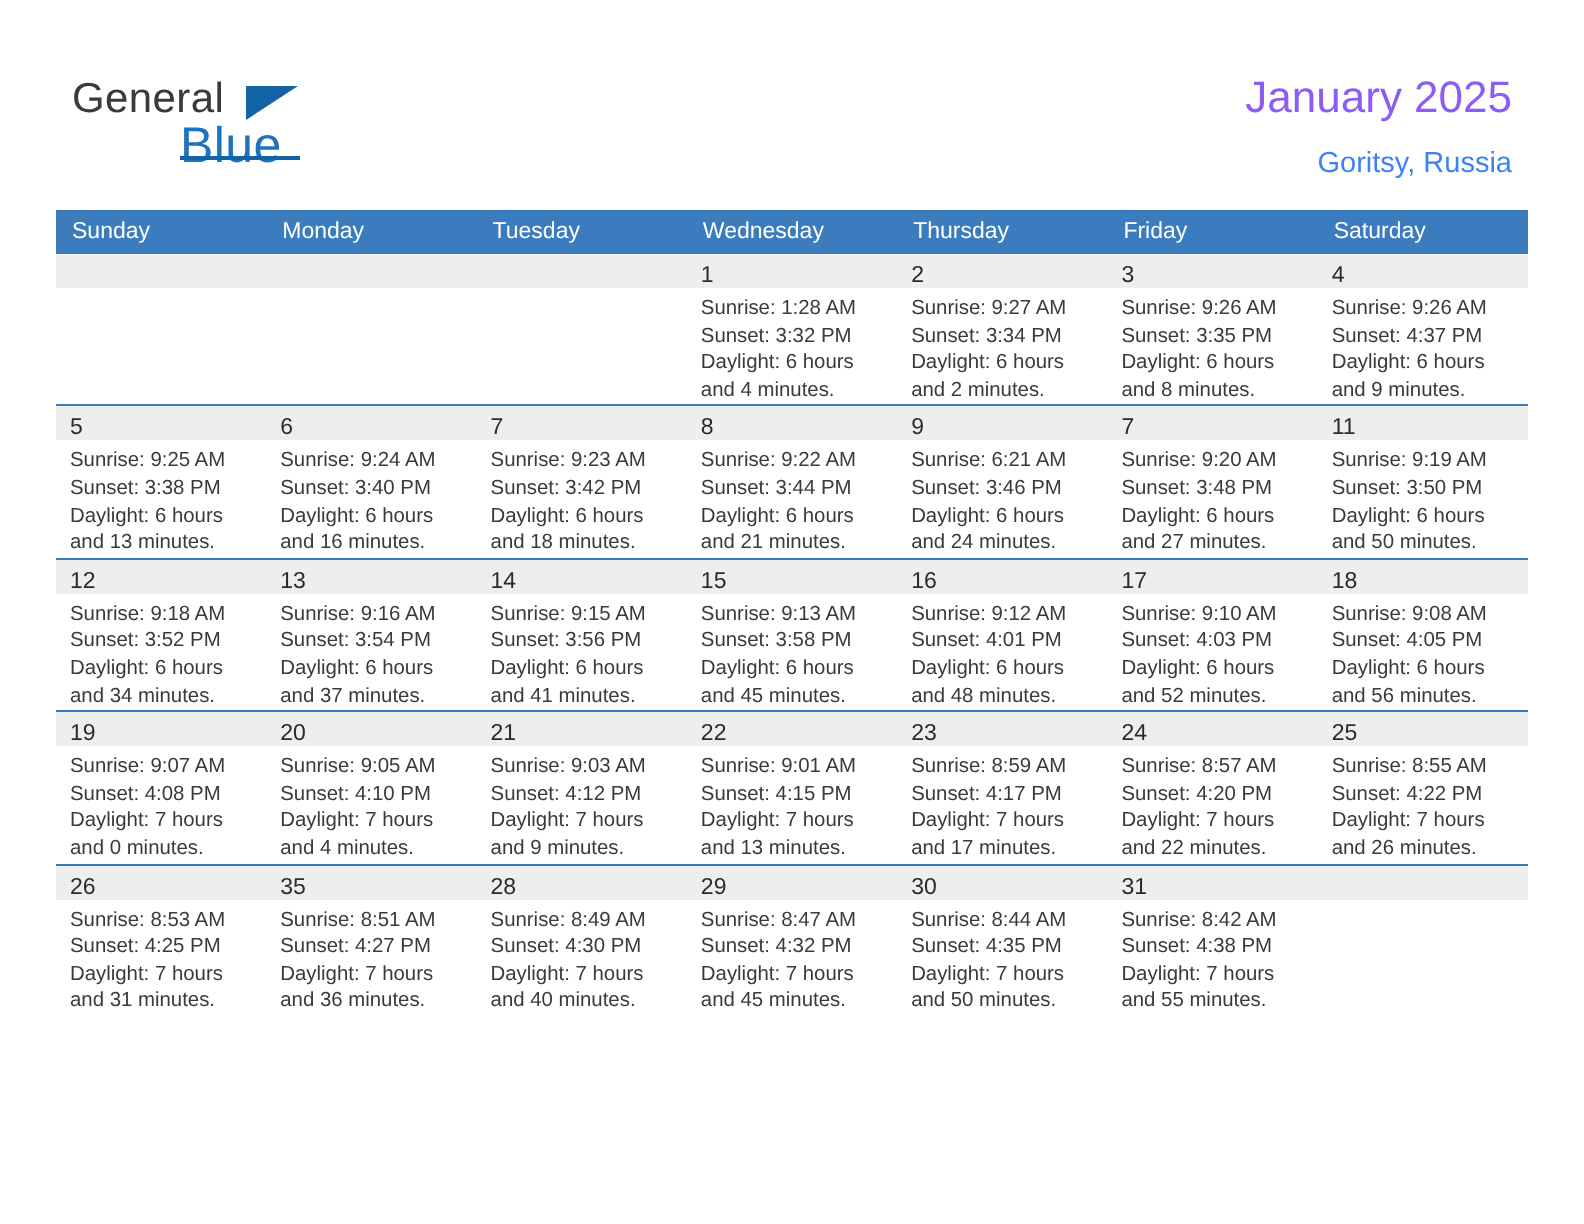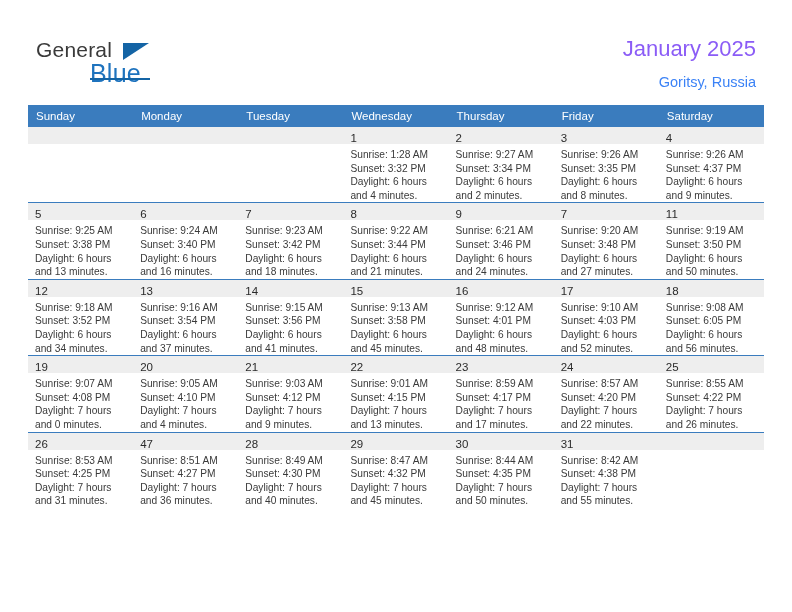--- a/index.html
+++ b/index.html
@@ -349,21 +349,21 @@
               <div class="cell-line">Sunrise: 9:10 AM</div>
               <div class="cell-line">Sunset: 4:03 PM</div>
               <div class="cell-line">Daylight: 6 hours</div>
               <div class="cell-line">and 52 minutes.</div>
             </div>
           </td>
           <td class="day-cell">
             <div class="daynum-band"><span class="daynum">18</span></div>
             <div class="cell-body">
               <div class="cell-line">Sunrise: 9:08 AM</div>
-              <div class="cell-line">Sunset: 6:05 PM</div>
+              <div class="cell-line">Sunset: 4:05 PM</div>
               <div class="cell-line">Daylight: 6 hours</div>
               <div class="cell-line">and 56 minutes.</div>
             </div>
           </td>
         </tr>
         <tr class="week-row">
           <td class="day-cell">
             <div class="daynum-band"><span class="daynum">19</span></div>
             <div class="cell-body">
               <div class="cell-line">Sunrise: 9:07 AM</div>
@@ -431,21 +431,21 @@
           <td class="day-cell">
             <div class="daynum-band"><span class="daynum">26</span></div>
             <div class="cell-body">
               <div class="cell-line">Sunrise: 8:53 AM</div>
               <div class="cell-line">Sunset: 4:25 PM</div>
               <div class="cell-line">Daylight: 7 hours</div>
               <div class="cell-line">and 31 minutes.</div>
             </div>
           </td>
           <td class="day-cell">
-            <div class="daynum-band"><span class="daynum">47</span></div>
+            <div class="daynum-band"><span class="daynum">35</span></div>
             <div class="cell-body">
               <div class="cell-line">Sunrise: 8:51 AM</div>
               <div class="cell-line">Sunset: 4:27 PM</div>
               <div class="cell-line">Daylight: 7 hours</div>
               <div class="cell-line">and 36 minutes.</div>
             </div>
           </td>
           <td class="day-cell">
             <div class="daynum-band"><span class="daynum">28</span></div>
             <div class="cell-body">

